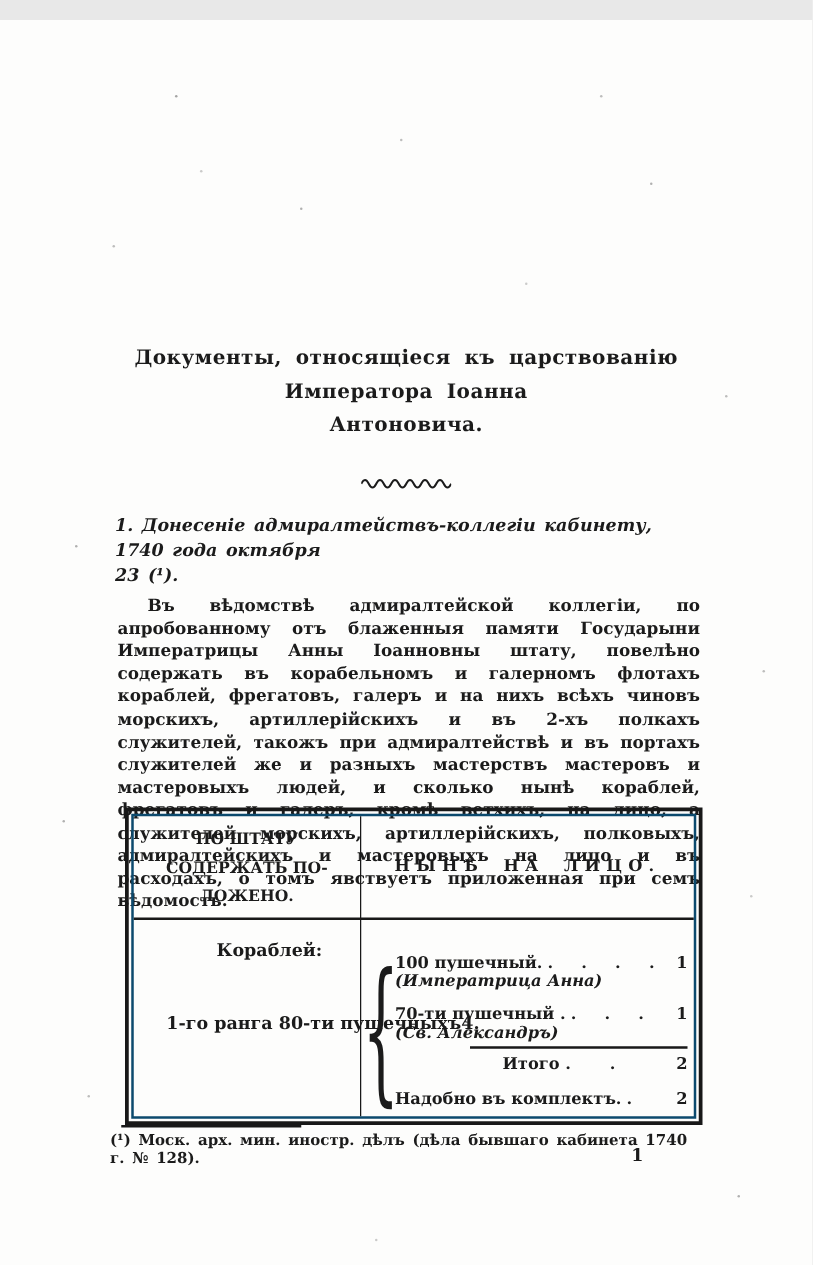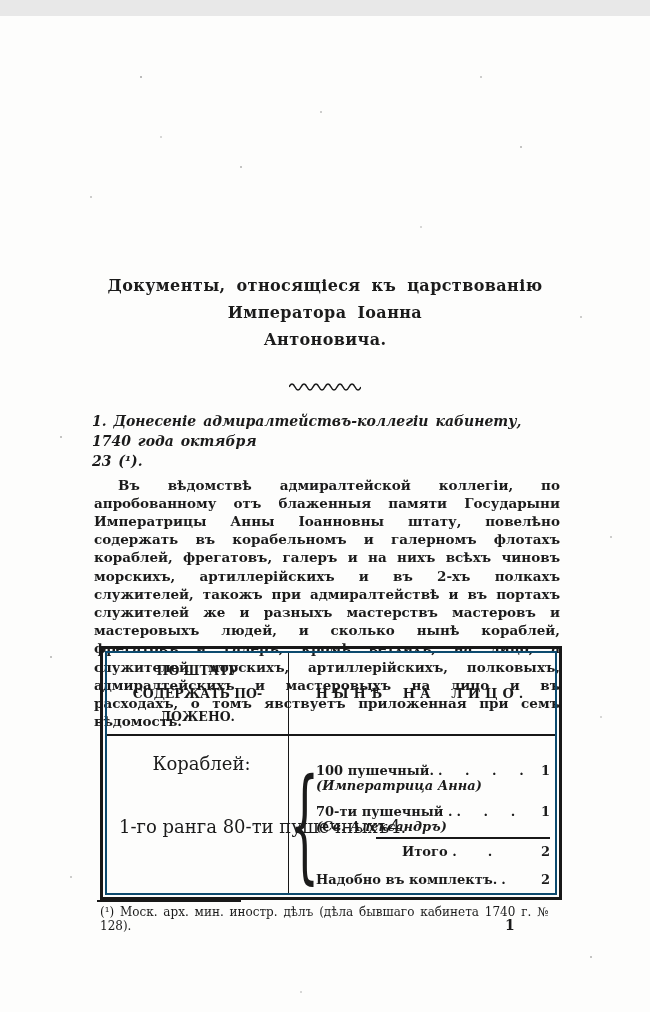--- a/index.html
+++ b/index.html
@@ -75,22 +75,22 @@
     display: flex; flex-direction: column; justify-content: center;
     text-align: center; font-size: 12.5px; font-weight: 700; line-height: 23px;
   }
   .th-right {
     position: absolute; left: 182px; top: 0; right: 0; height: 100%;
     display: flex; align-items: center; justify-content: center;
     font-size: 13px; font-weight: 700; letter-spacing: 5px; word-spacing: 6px;
   }
   .tbody { position: absolute; left: 0; top: 83px; right: 0; bottom: 0; }
   .cell-left {
-    position: absolute; left: 4px; top: 0; width: 181px; height: 100%;
-    font-size: 18px; font-weight: 400;
+    position: absolute; left: 18px; top: 0; width: 181px; height: 100%;
+    font-size: 14px; font-weight: 700;
   }
   .cell-left .category { margin-top: 17px; text-align: center; }
   .cell-left .entry-row {
     margin-top: 42px; padding-left: 8px; display: flex; align-items: baseline;
     white-space: nowrap;
   }
   .cell-left .entry-row .gap { width: 13px; }
   .cell-right {
     position: absolute; left: 182px; top: 0; right: 0; height: 100%;
     font-size: 13px; font-weight: 700;
@@ -110,22 +110,22 @@
   .sum-rule { border-top: 2px solid #181818; margin: 3px 0 0 60px; }
   .itogo-row { margin-top: 5px; padding-left: 86px; gap: 27px; }
   .komplekt-row { margin-top: 13px; }
   .r2 { margin-top: 11px; }
 
   .footnote-rule {
     position: absolute; left: 97px; top: 884px; width: 144px; height: 0;
     border-top: 2px solid #181818;
   }
   .footnote {
-    position: absolute; left: 100px; top: 889px; width: 470px;
-    font-size: 12px; font-weight: 400; word-spacing: 2px;
+    position: absolute; left: 88px; top: 889px; width: 470px;
+    font-size: 12px; font-weight: 700; word-spacing: 2px;
   }
   .page-number {
     position: absolute; left: 505px; top: 901px;
     font-size: 14px; font-weight: 700;
   }
 </style>
 </head>
 <body>
 
 <div class="page">

